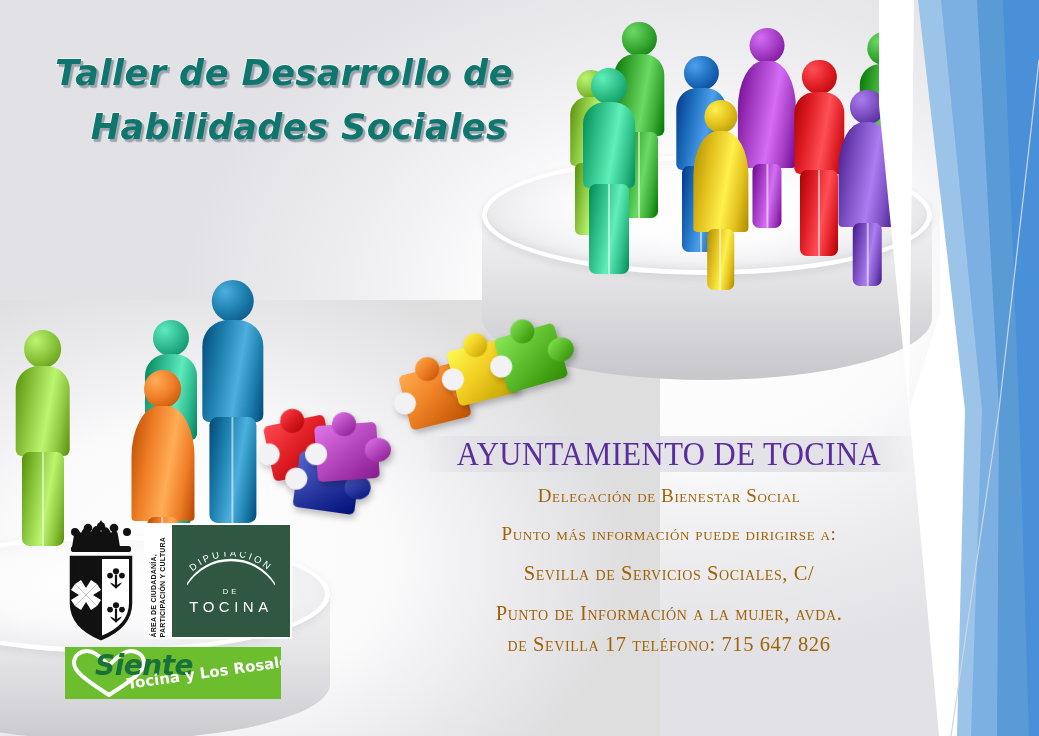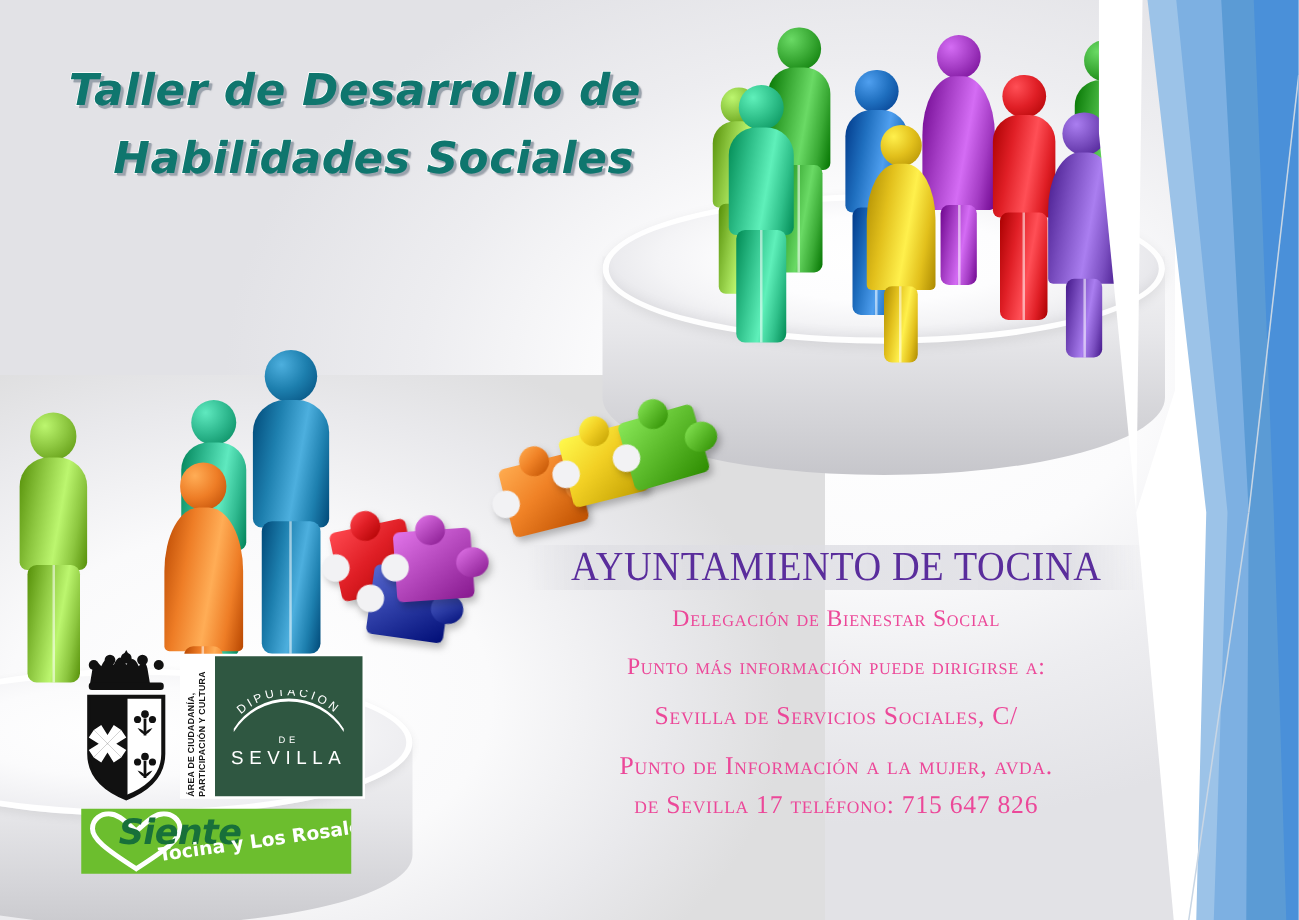--- a/index.html
+++ b/index.html
@@ -171,21 +171,21 @@
     transform:scaleX(.93); transform-origin:50% 50%;
     background:linear-gradient(90deg,rgba(226,226,230,0) 0%,rgba(222,222,227,.75) 10%,rgba(220,220,226,.8) 88%,rgba(226,226,230,0) 100%);
     color:#5a2d9c;
   }
   .contact .ln{
     font-variant:small-caps;
     font-size:19px;
     letter-spacing:.6px;
     line-height:1.42;
     margin-top:6px;
-    color:#ec4899;
+    color:#a16207;
   }
   .contact .ln.big{ font-size:20.5px; }
   .contact .tight{ margin-top:2px; }
   .contact .gap{ margin-top:11px; }
 </style>
 </head>
 <body>
 
 <div id="poster">
 
@@ -376,21 +376,21 @@
         <svg class="dip-arc" viewBox="0 0 104 34">
           <defs>
               <path id="arcp" d="M5,30 A56,56 0 0 1 99,30"></path>
             </defs>
           <text font-family="Liberation Sans, sans-serif" font-size="9.5" letter-spacing="2.6" fill="#ffffff">
             <textPath href="#arcp" startOffset="50%" text-anchor="middle" id="dip-arc-text">DIPUTACION</textPath>
           </text>
           <path d="M8,31 A52,52 0 0 1 96,31 L96,33.5 A52,52 0 0 0 8,33.5z" fill="#ffffff"></path>
         </svg>
         <div class="dip-de">DE</div>
-        <div class="dip-sev">SEVILLA</div>
+        <div class="dip-sev">TOCINA</div>
       </div>
     </div>
 
     <div class="siente-logo">
       <svg class="siente-heart" width="78" height="50" viewBox="0 0 78 50">
         <path d="M39 46 C14 30 4 22 4 14 C4 6 11 2 17 2 C24 2 29 7 39 16 C49 7 54 2 61 2 C67 2 74 6 74 14 C74 22 64 30 39 46z" fill="none" stroke="#ffffff" stroke-width="4"></path>
       </svg>
       <div class="siente-word">Siente</div>
       <div class="siente-sub">Tocina y Los Rosales</div>
     </div>

